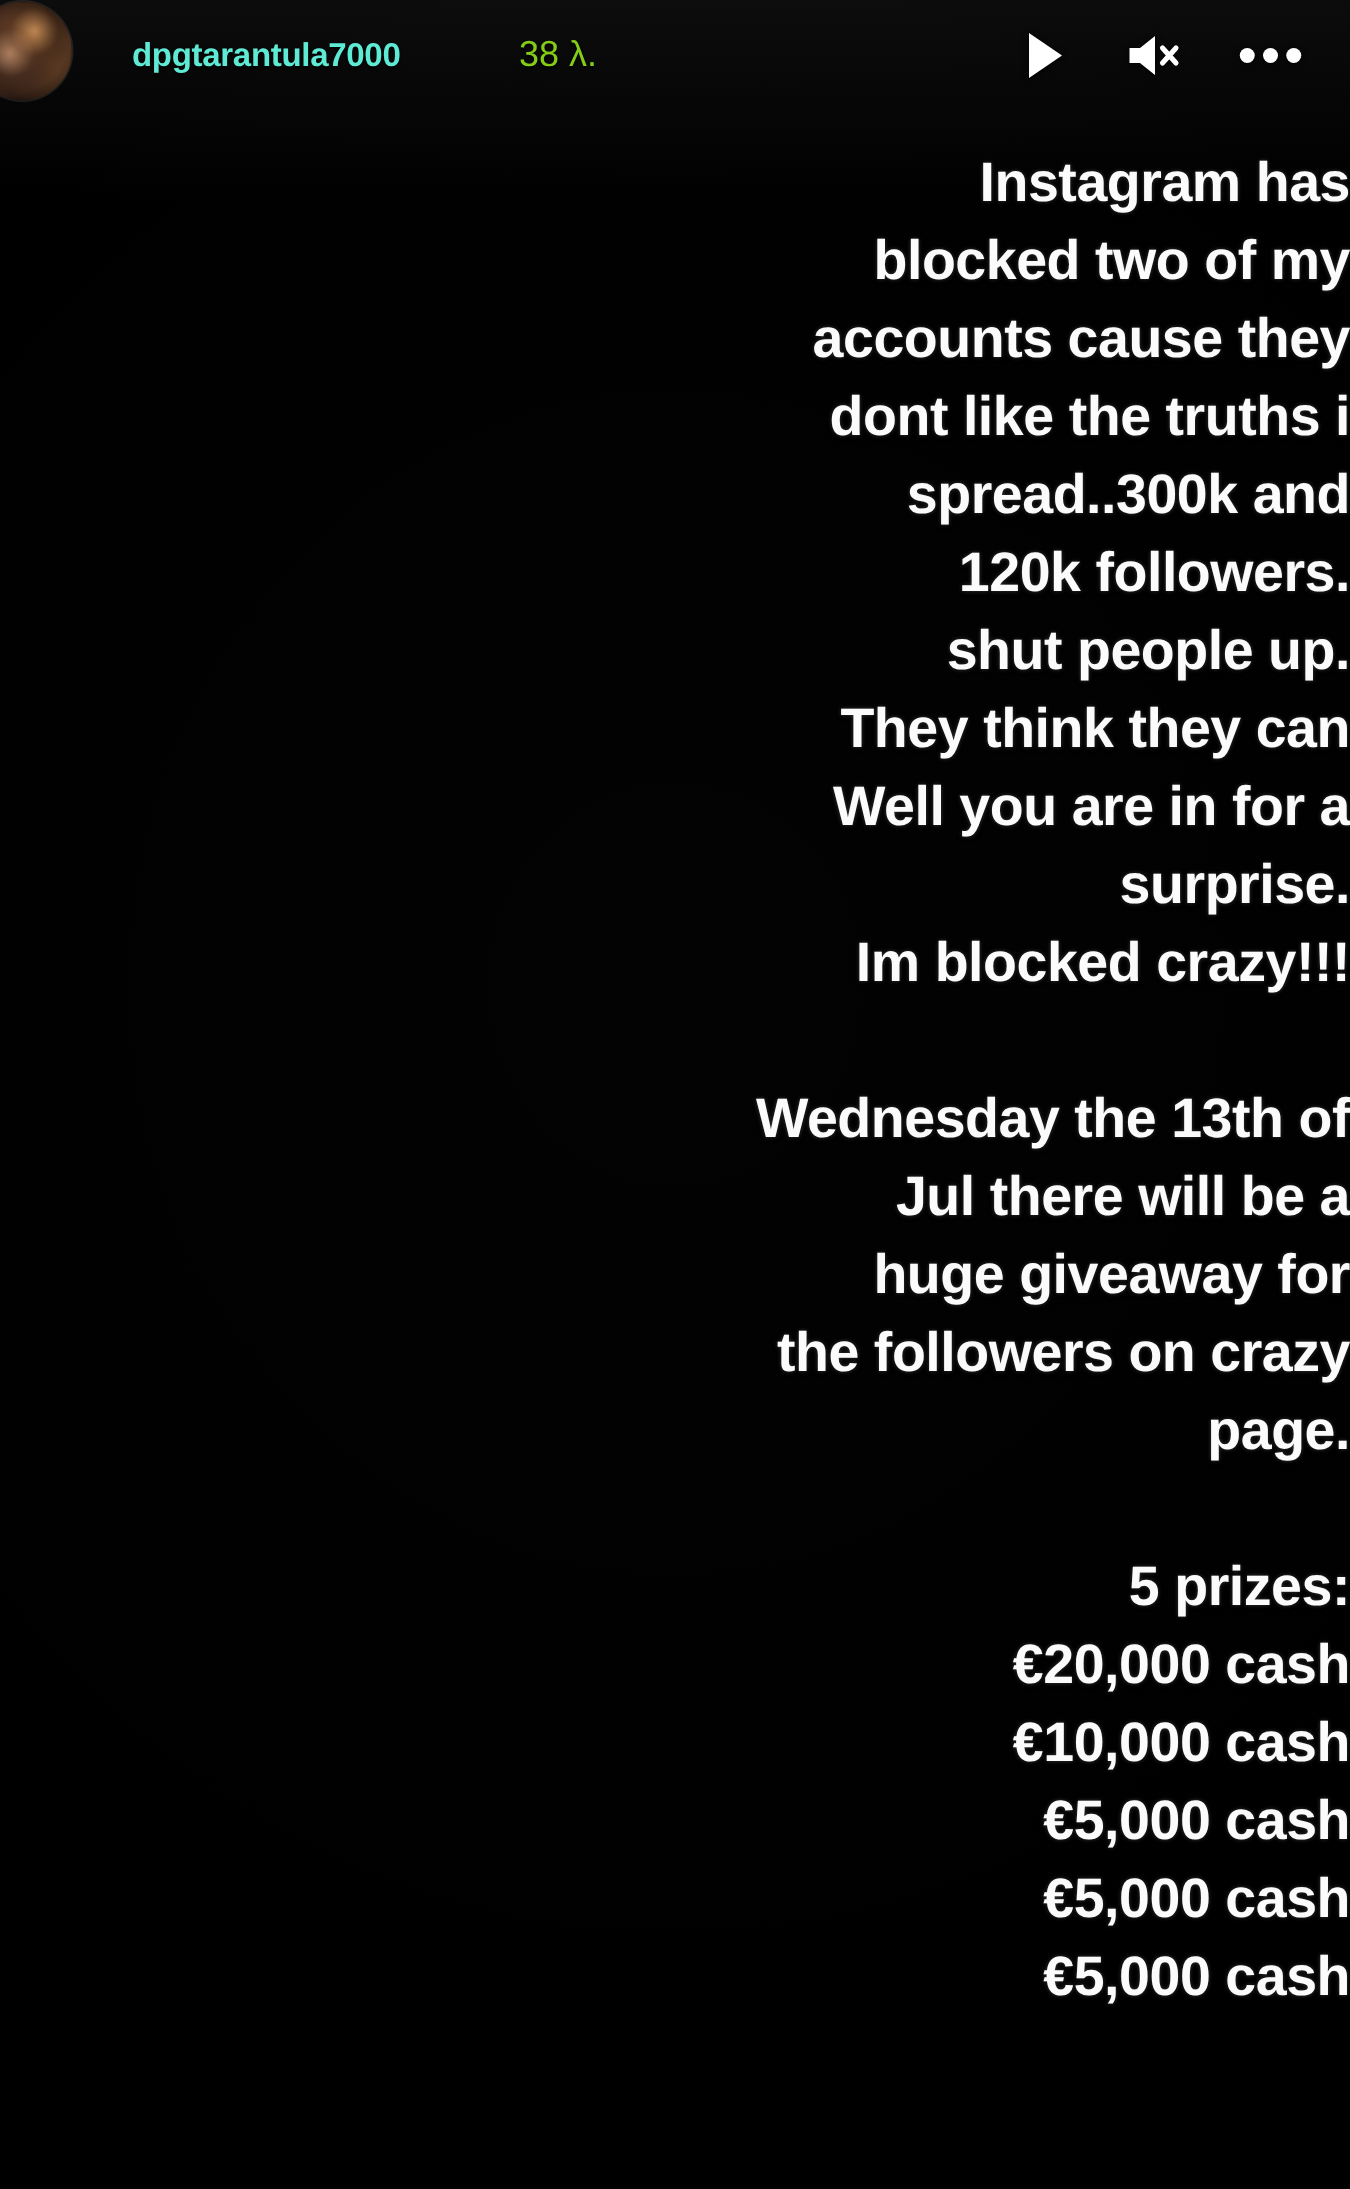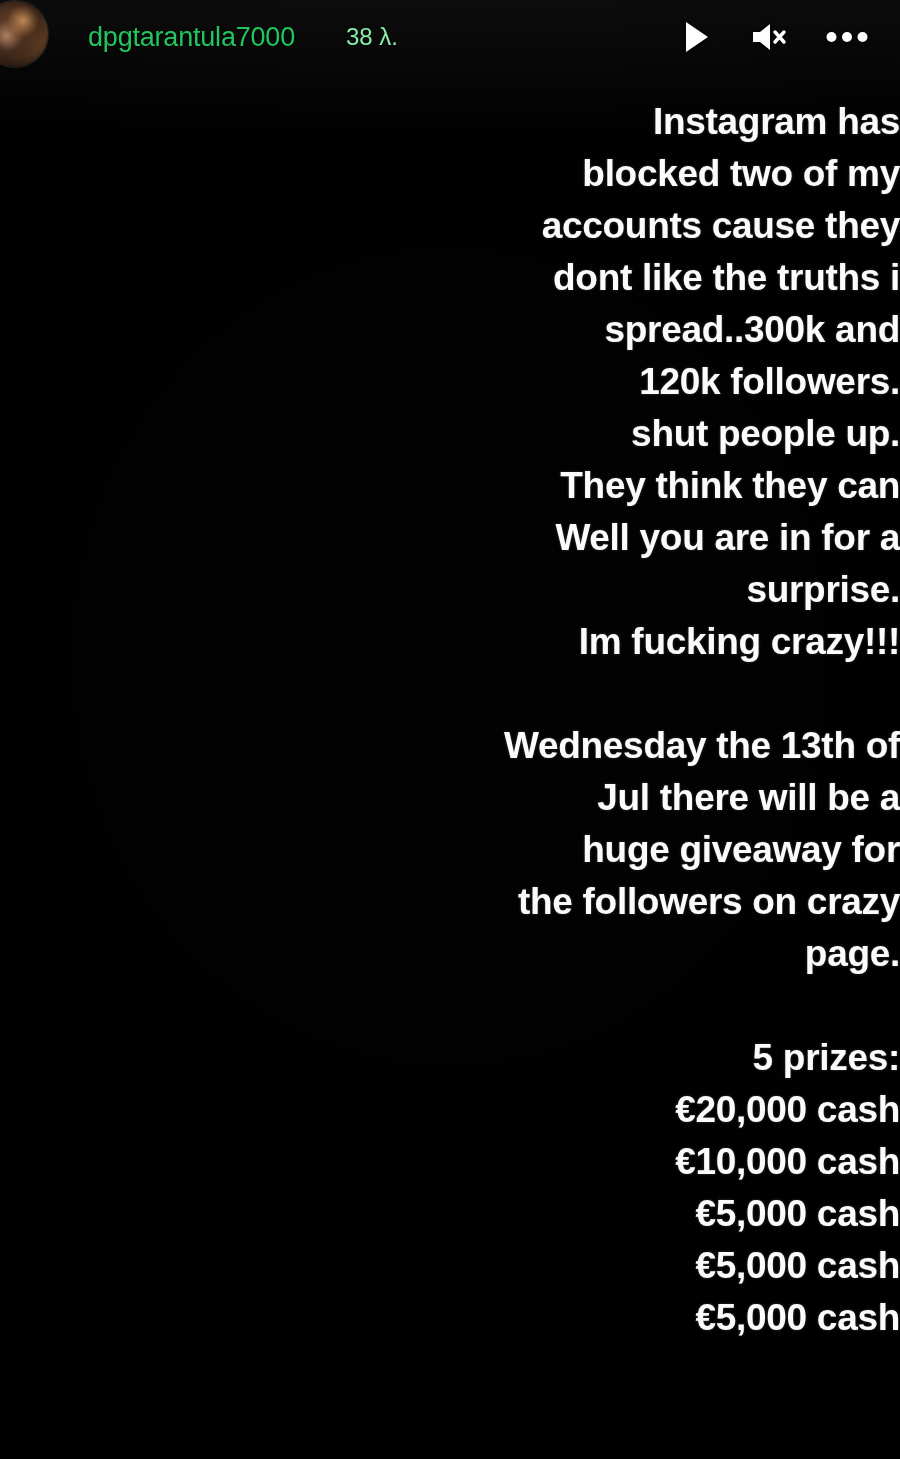--- a/index.html
+++ b/index.html
@@ -67,34 +67,34 @@
       radial-gradient(circle at 78% 62%, rgba(150,98,55,0.55) 0%, rgba(0,0,0,0) 50%),
       linear-gradient(152deg, #0c0806 0%, #241812 38%, #3a2419 58%, #100a07 100%);
     filter: blur(0.6px);
   }
 
   .username {
     position: absolute;
     left: 88px;
     top: 50%;
     transform: translateY(-50%);
-    color: #22c55e;
-    font-size: 27px;
-    font-weight: 400;
+    color: #5eead4;
+    font-size: 22px;
+    font-weight: 700;
     letter-spacing: -0.2px;
     white-space: nowrap;
     text-shadow: 0 1px 2px rgba(0,0,0,0.85);
   }
 
   .timestamp {
     position: absolute;
     left: 346px;
     top: 50%;
     transform: translateY(-50%);
-    color: #86efac;
+    color: #84cc16;
     font-size: 24px;
     font-weight: 400;
     white-space: nowrap;
     text-shadow: 0 1px 2px rgba(0,0,0,0.85);
   }
 
   .header-actions {
     position: absolute;
     right: 32px;
     top: 50%;
@@ -182,21 +182,21 @@
       <div class="tline">Instagram has</div>
       <div class="tline">blocked two of my</div>
       <div class="tline">accounts cause they</div>
       <div class="tline">dont like the truths i</div>
       <div class="tline">spread..300k and</div>
       <div class="tline">120k followers.</div>
       <div class="tline">shut people up.</div>
       <div class="tline">They think they can</div>
       <div class="tline">Well you are in for a</div>
       <div class="tline">surprise.</div>
-      <div class="tline">Im fucking crazy!!!</div>
+      <div class="tline">Im blocked crazy!!!</div>
       <div class="tline blank">&nbsp;</div>
       <div class="tline">Wednesday the 13th of</div>
       <div class="tline">Jul there will be a</div>
       <div class="tline">huge giveaway for</div>
       <div class="tline">the followers on crazy</div>
       <div class="tline">page.</div>
       <div class="tline blank">&nbsp;</div>
       <div class="tline">5 prizes:</div>
       <div class="tline">€20,000 cash</div>
       <div class="tline">€10,000 cash</div>

